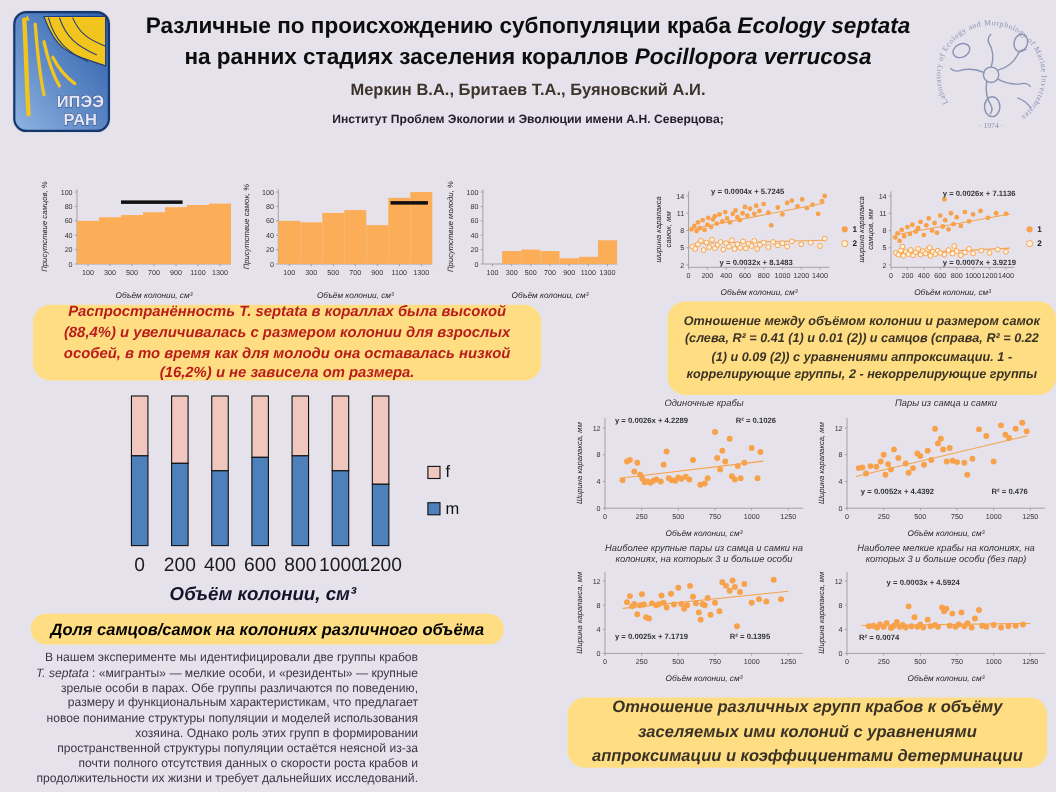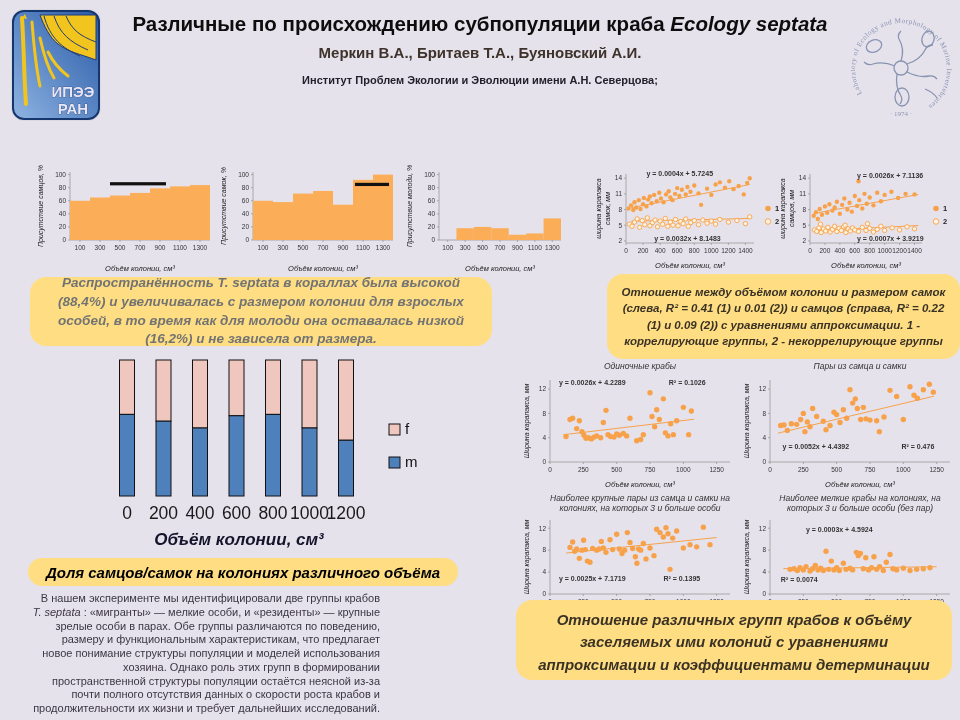--- a/index.html
+++ b/index.html
@@ -10,21 +10,21 @@
   .t1{font-size:20.5px;font-weight:bold;color:#0d0d0d;line-height:1.38;}
   .authors{font-size:15px;font-weight:bold;color:#3E332B;margin-top:6px;}
   .aff{font-size:11px;font-weight:bold;color:#23202B;line-height:1.3;margin-top:12px;}
   .email{font-size:15px;font-weight:bold;font-style:italic;color:#111;margin-top:6px;}
   .ybox{background:#FFDE83;border-radius:16px;color:#3B3226;font-style:italic;font-weight:bold;
         text-align:center;display:flex;align-items:center;justify-content:center;
         padding:4px 12px;box-sizing:border-box;}
   .box1{left:30px;top:277px;width:462px;height:69px;font-size:13.5px;line-height:1.38;}
   .box2{left:597px;top:274px;width:353px;height:85px;font-size:11.5px;line-height:1.42;}
   .pill{left:28px;top:558px;width:430px;height:28px;font-size:15px;border-radius:14px;}
-  .concl{left:516px;top:600px;width:436px;height:80px;font-size:15px;line-height:1.5;align-items:flex-end;}
+  .concl{left:516px;top:634px;width:436px;height:64px;font-size:15px;line-height:1.5;}
   .para{left:32px;top:592px;width:348px;font-size:11px;line-height:1.25;color:#3A3642;text-align:right;}
   svg text{font-family:"Liberation Sans",sans-serif;}
   .sealtext{font-family:"Liberation Serif",serif;}
 </style>
 </head>
 <body style="background: rgb(230, 226, 236);">
 
 <div class="abs" style="left:10px;top:8px">
   <svg width="92" height="114" viewBox="0 0 92 114">
     <defs>
@@ -71,20 +71,21 @@
       <ellipse cx="83" cy="33" rx="6" ry="8" transform="rotate(15 83 33)"></ellipse>
       <ellipse cx="57" cy="91" rx="7" ry="9"></ellipse>
       <path d="M80,83 q8,3 12,9"></path>
     </g>
     <text class="sealtext" x="56" y="110" text-anchor="middle" font-size="7" fill="#8894B2">· 1974 ·</text>
   </svg>
 </div>
 
 <div class="abs header">
   <div class="t1"><span>Различные по происхождению субпопуляции краба </span><i>Ecology septata</i></div>
+  <div class="t1"><span>на ранних стадиях заселения кораллов </span><i>Pocillopora verrucosa</i></div>
   <div class="authors">Меркин В.А., Бритаев Т.А., Буяновский А.И.</div>
   <div class="aff">Институт Проблем Экологии и Эволюции имени А.Н. Северцова;</div>
 </div>
 
 <div class="abs" style="left:34px;top:162px"><svg width="182" height="112" viewBox="0 0 182 112">
       <path d="M36,10V78H176" stroke="#999" fill="none" stroke-width="0.8"></path>
       <text x="32" y="80.3" font-size="6.5" fill="#333" text-anchor="end">0</text>
       <line x1="34" x2="36" y1="78" y2="78" stroke="#999" stroke-width="0.8"></line>
       <text x="32" y="67.22307692307692" font-size="6.5" fill="#333" text-anchor="end">20</text>
       <line x1="34" x2="36" y1="64.92307692307692" y2="64.92307692307692" stroke="#999" stroke-width="0.8"></line>
@@ -417,21 +418,21 @@
       <circle cx="129.06666666666666" cy="65.79545454545455" r="2.2" fill="#FEF2DC" stroke="#F7A24B" stroke-width="0.9"></circle>
       <circle cx="136.53333333333333" cy="67.88636363636364" r="2.2" fill="#FEF2DC" stroke="#F7A24B" stroke-width="0.9"></circle>
       <text x="79.03999999999999" y="17.14" font-size="7" fill="#333" font-weight="bold">y = 0.0026x + 7.1136</text>
       <text x="79.03999999999999" y="79.92999999999999" font-size="7" fill="#333" font-weight="bold">y = 0.0007x + 3.9219</text>
       <circle cx="158" cy="47.5" r="2.8" fill="#F7A24B" stroke="none" stroke-width="0"></circle>
       <text x="165" y="50" font-size="7.5" fill="#222" font-weight="bold">1</text>
       <circle cx="158" cy="60.5" r="2.8" fill="#FEF2DC" stroke="#F7A24B" stroke-width="0.9"></circle>
       <text x="165" y="63" font-size="7.5" fill="#222" font-weight="bold">2</text>
     </svg></div>
 
-<div class="abs ybox box1" style="background: rgb(255, 222, 131); color: #737373;">
+<div class="abs ybox box1" style="background: rgb(255, 222, 131); color: #b91c1c;">
   <div><span>Распространённость </span><span>T. septata</span><span> в кораллах была высокой (88,4%) и увеличивалась с размером колонии для взрослых особей, в то время как для молоди она оставалась низкой (16,2%) и не зависела от размера.</span></div>
 </div>
 <div class="abs ybox box2" style="background: rgb(255, 222, 131); color: rgb(59, 50, 38); margin-left: 10px;">
   <div>Отношение между объёмом колонии и размером самок (слева,  R² = 0.41 (1) и 0.01 (2)) и самцов (справа, R² = 0.22 (1) и 0.09 (2)) с уравнениями аппроксимации. 1 - коррелирующие группы, 2 - некоррелирующие группы</div>
 </div>
 
 <div class="abs" style="left:94px;top:356px"><svg width="345" height="198" viewBox="0 0 345 198">
       <rect x="25.5" y="4" width="15" height="54.4" fill="#F0C7BE" stroke="#111" stroke-width="1"></rect>
       <rect x="25.5" y="58.4" width="15" height="81.6" fill="#4E81BC" stroke="#111" stroke-width="1"></rect>
       <text x="33" y="163" font-size="17.5" fill="#1a1a1a" text-anchor="middle">0</text>

